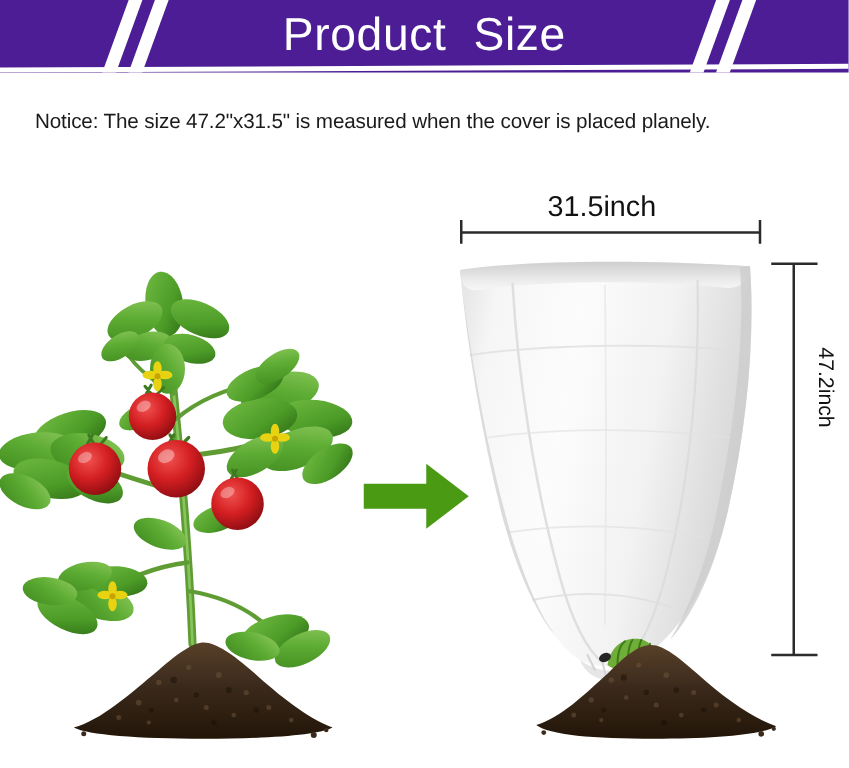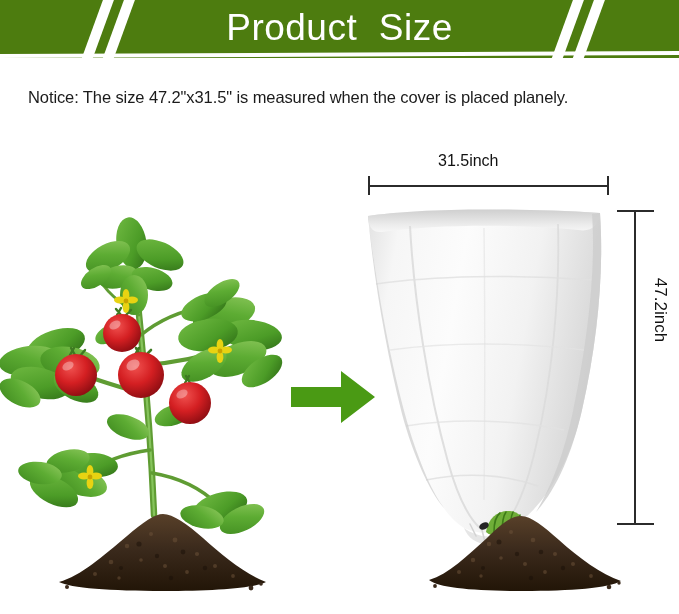--- a/index.html
+++ b/index.html
@@ -55,21 +55,21 @@
     position:absolute;left:369px;top:185px;width:239px;height:2px;
     background:#2b2b2b;
   }
   .dim-h-cap{
     position:absolute;width:2px;height:19px;background:#2b2b2b;top:176px;
   }
   .dim-h-cap.left{left:368px;}
   .dim-h-cap.right{left:607px;}
   .dim-h-label{
     position:absolute;left:438px;top:152px;
-    font-size:16px;color:#111;letter-spacing:0px;
+    font-size:23px;color:#111;letter-spacing:0px;
   }
 
   .dim-v-line{
     position:absolute;left:634px;top:211px;width:2px;height:313px;
     background:#2b2b2b;
   }
   .dim-v-cap{
     position:absolute;width:37px;height:2px;background:#2b2b2b;left:617px;
   }
   .dim-v-cap.top{top:210px;}
@@ -95,21 +95,21 @@
 
   
   .soil-wrap-left{position:absolute;left:55px;top:500px;width:215px;height:92px;}
   .soil-wrap-right{position:absolute;left:425px;top:500px;width:200px;height:92px;}
 
   svg{display:block;overflow:visible;}
 </style>
 </head>
 <body>
 
-<div class="banner" style="background: #4d7c0f;">
+<div class="banner" style="background: #4c1d95;">
   <div class="slash slash-l1" style="background: rgb(255, 255, 255);"></div>
   <div class="slash slash-l2" style="background: rgb(255, 255, 255);"></div>
   <div class="slash slash-r1" style="background: rgb(255, 255, 255);"></div>
   <div class="slash slash-r2" style="background: rgb(255, 255, 255);"></div>
   <div class="banner-title" style="color: rgb(255, 255, 255);">Product  Size</div>
   <div class="banner-bottom-edge"></div>
 </div>
 
 <div class="notice">Notice: The size 47.2"x31.5" is measured when the cover is placed planely.</div>
 

